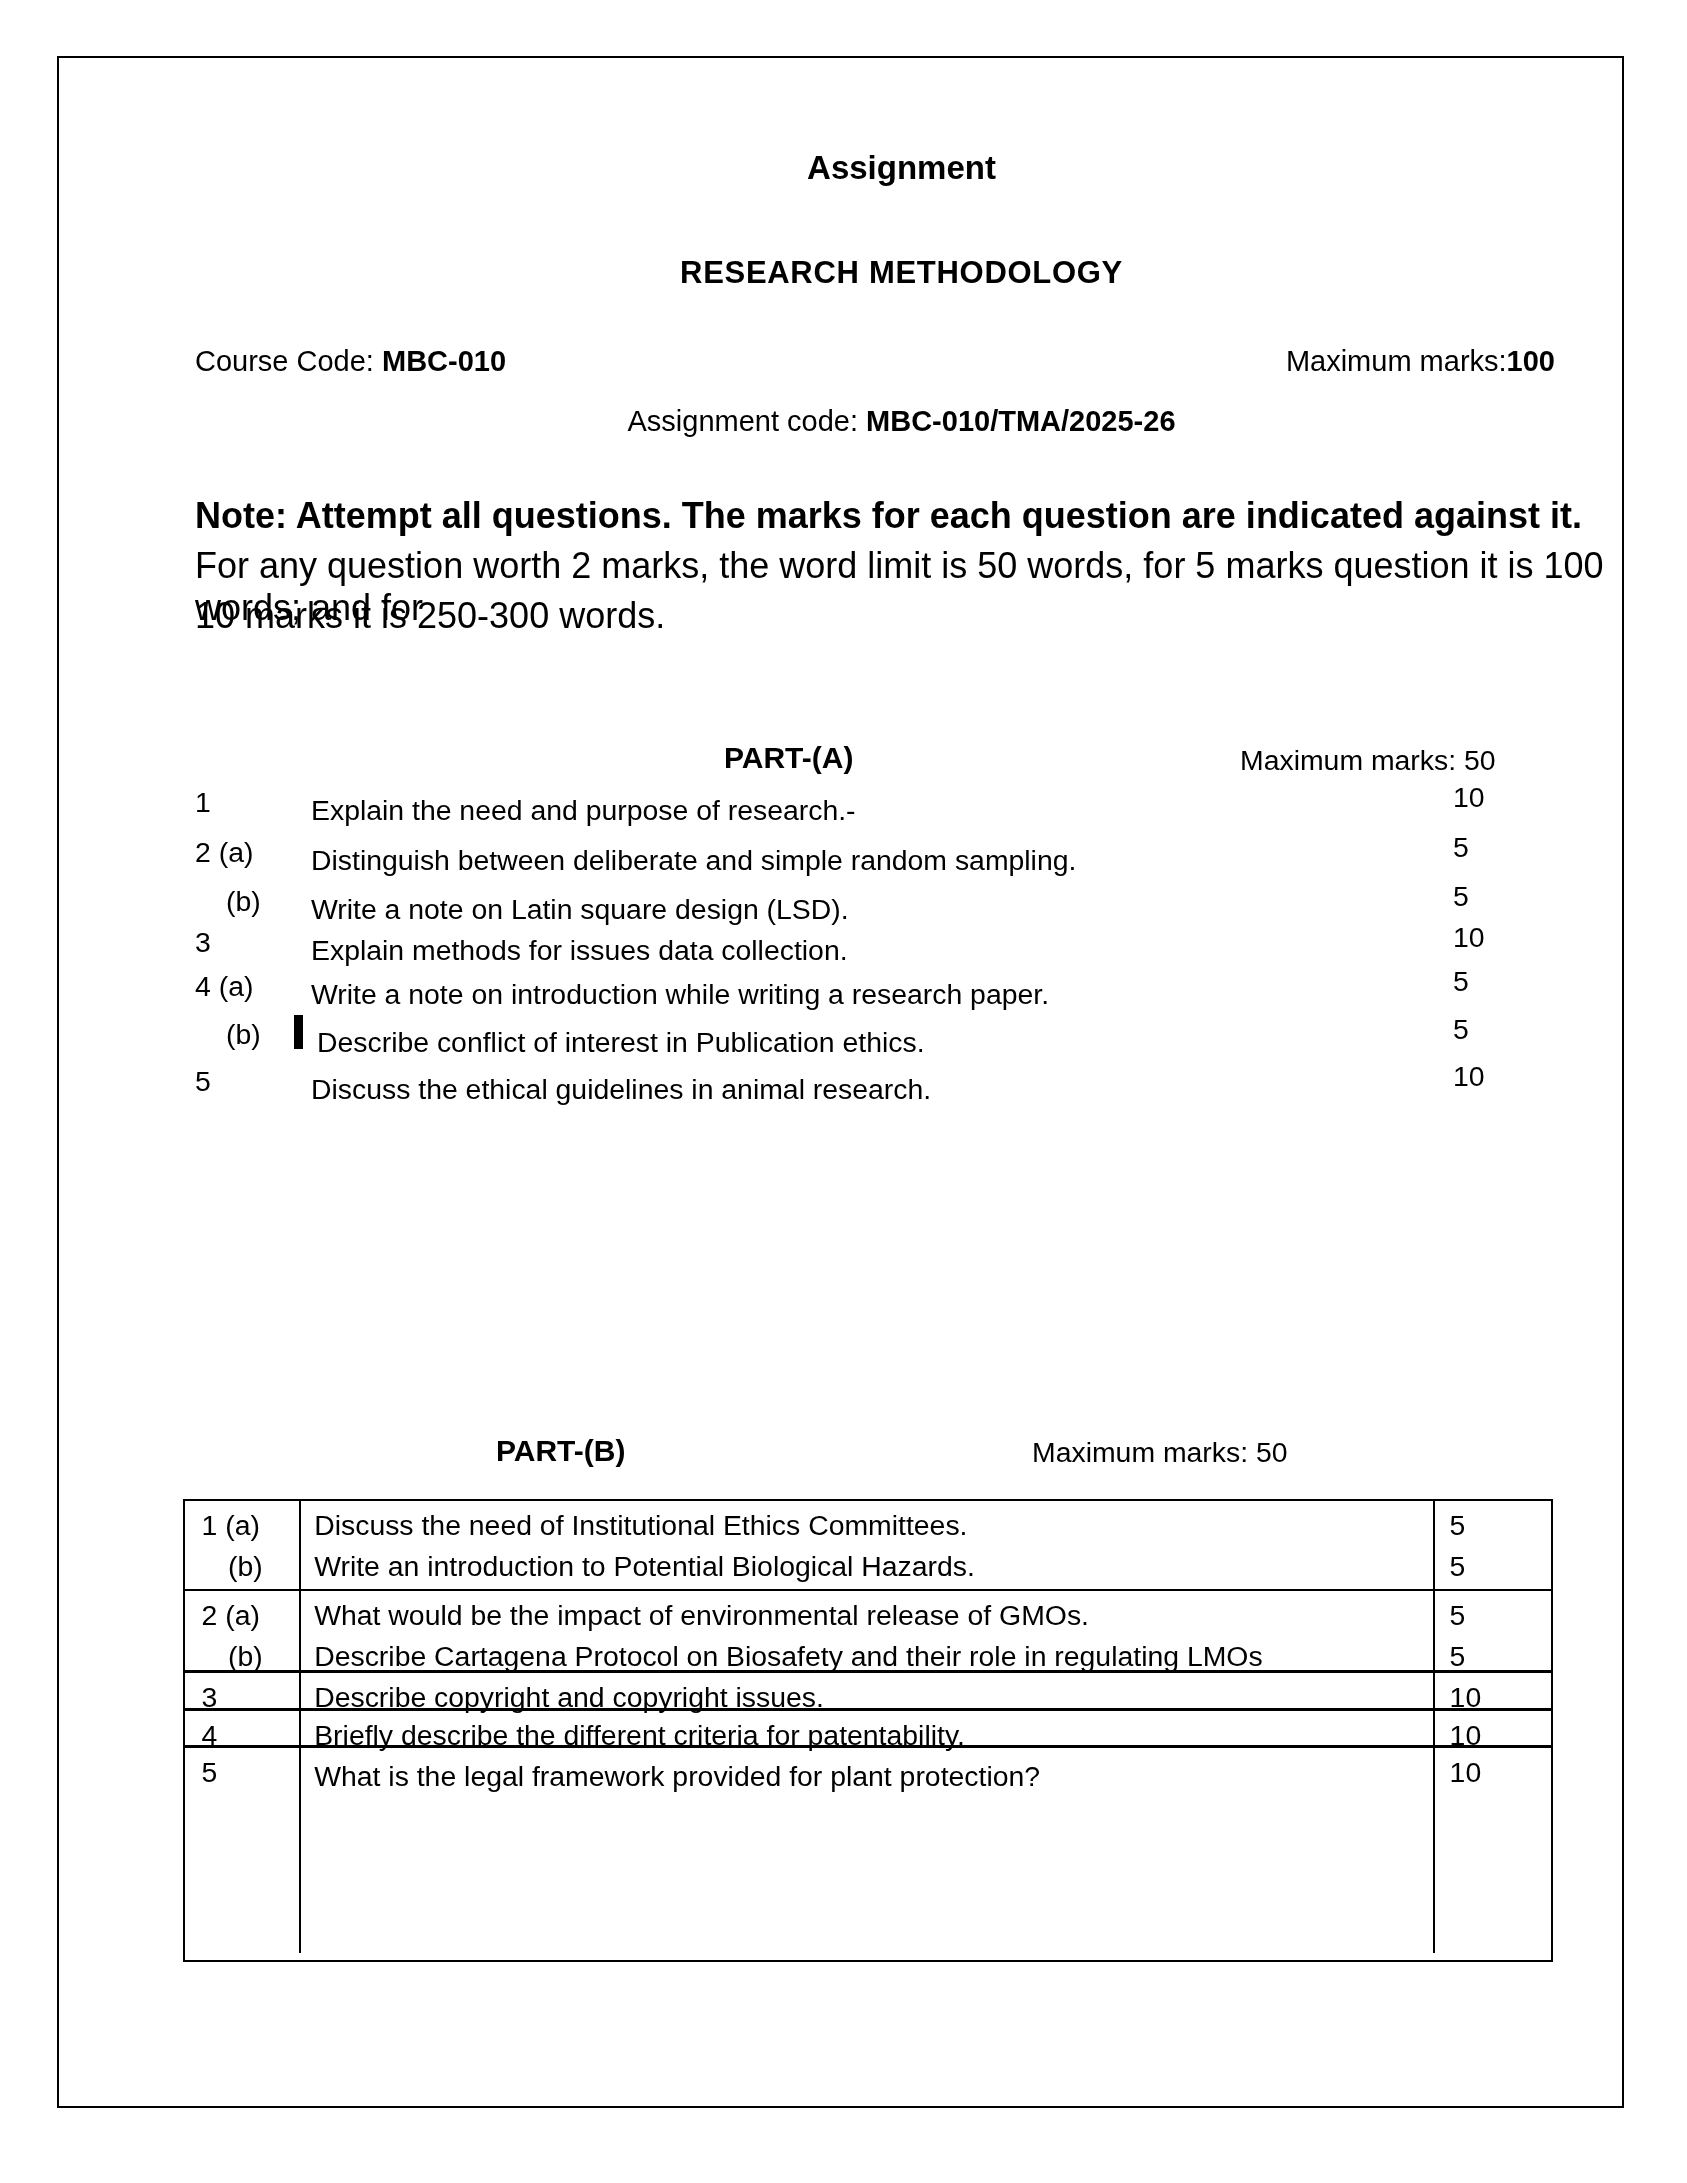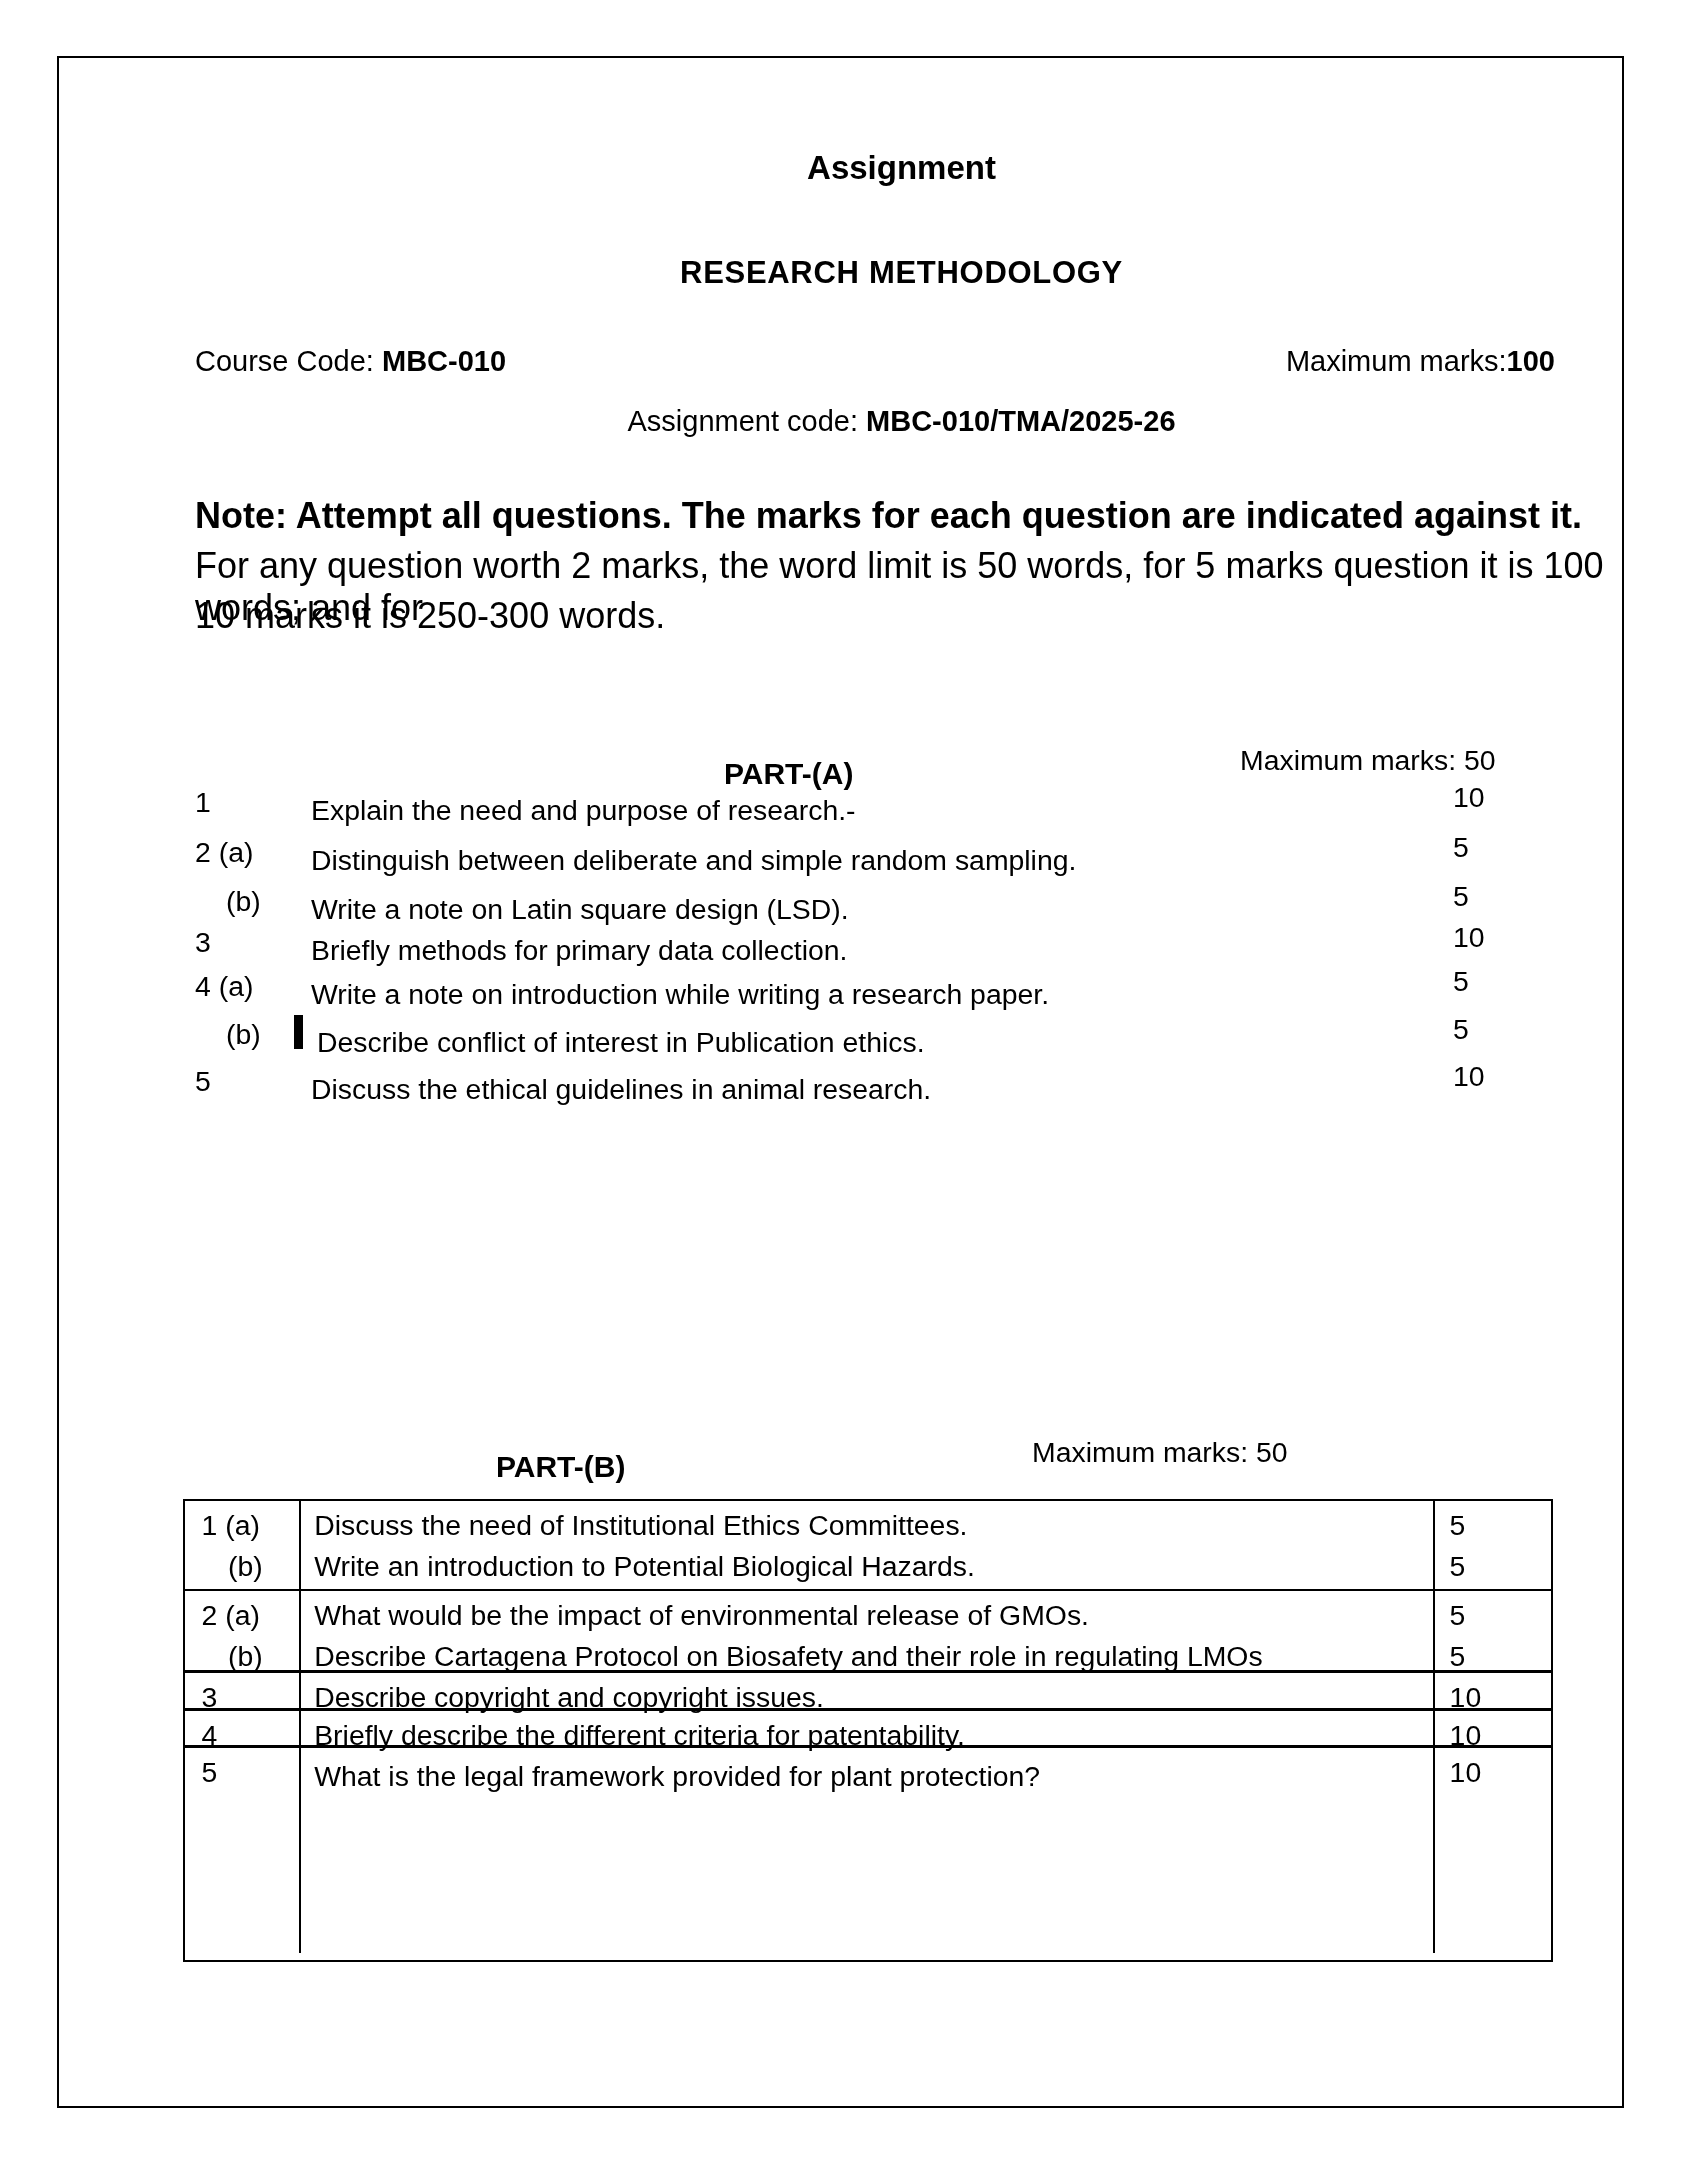--- a/index.html
+++ b/index.html
@@ -34,21 +34,21 @@
   .b{font-weight:bold;}
   .assign-code{
     position:absolute;left:0;width:1413px;top:405px;
     text-align:center;font-size:29px;
   }
   .note{position:absolute;left:0;width:1413px;font-size:36px;}
   .note-1{top:495px;font-weight:bold;}
   .note-2{top:545px;}
   .note-3{top:595px;}
   .part-head{position:absolute;font-size:30px;white-space:nowrap;}
-  .ph-bold{font-weight:bold;margin-top:16px;}
+  .ph-bold{font-weight:bold;}
   .ph-reg{font-weight:normal;font-size:28.4px;}
   .pa-row{position:absolute;left:195px;width:1363px;height:40px;font-size:28.4px;}
   .pa-no{position:absolute;left:0;top:0;white-space:nowrap;}
   .pa-no.indent{left:31px;}
   .pa-q{position:absolute;left:116px;top:8px;white-space:nowrap;}
   .pa-q.after-caret{left:122px;}
   .pa-m{position:absolute;left:1258px;top:-5.3px;white-space:nowrap;}
   .caret{
     position:absolute;left:99px;top:-2.6px;
     width:8.6px;height:34px;background:#000000;
@@ -113,21 +113,21 @@
     <span class="pa-q">Distinguish between deliberate and simple random sampling.</span>
     <span class="pa-m">5</span>
   </div>
   <div class="pa-row pa-r3">
     <span class="pa-no indent">(b)</span>
     <span class="pa-q">Write a note on Latin square design (LSD).</span>
     <span class="pa-m">5</span>
   </div>
   <div class="pa-row pa-r4">
     <span class="pa-no">3</span>
-    <span class="pa-q">Briefly methods for primary data collection.</span>
+    <span class="pa-q">Explain methods for issues data collection.</span>
     <span class="pa-m">10</span>
   </div>
   <div class="pa-row pa-r5">
     <span class="pa-no">4 (a)</span>
     <span class="pa-q">Write a note on introduction while writing a research paper.</span>
     <span class="pa-m">5</span>
   </div>
   <div class="pa-row pa-r6">
     <span class="pa-no indent">(b)</span>
     <span class="caret"></span>

